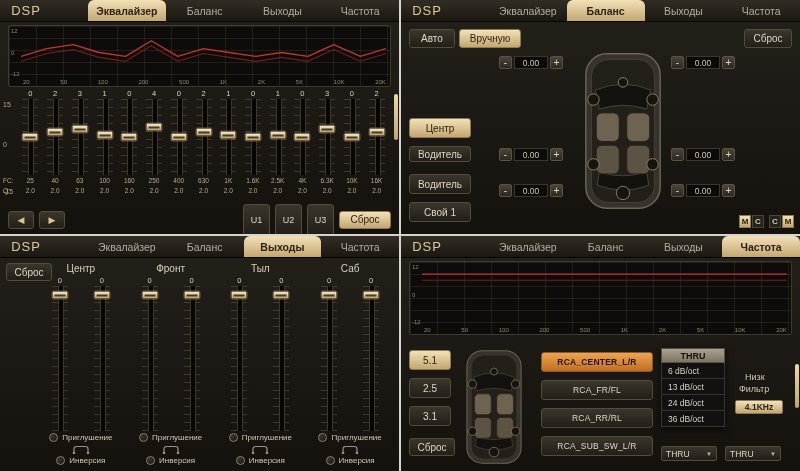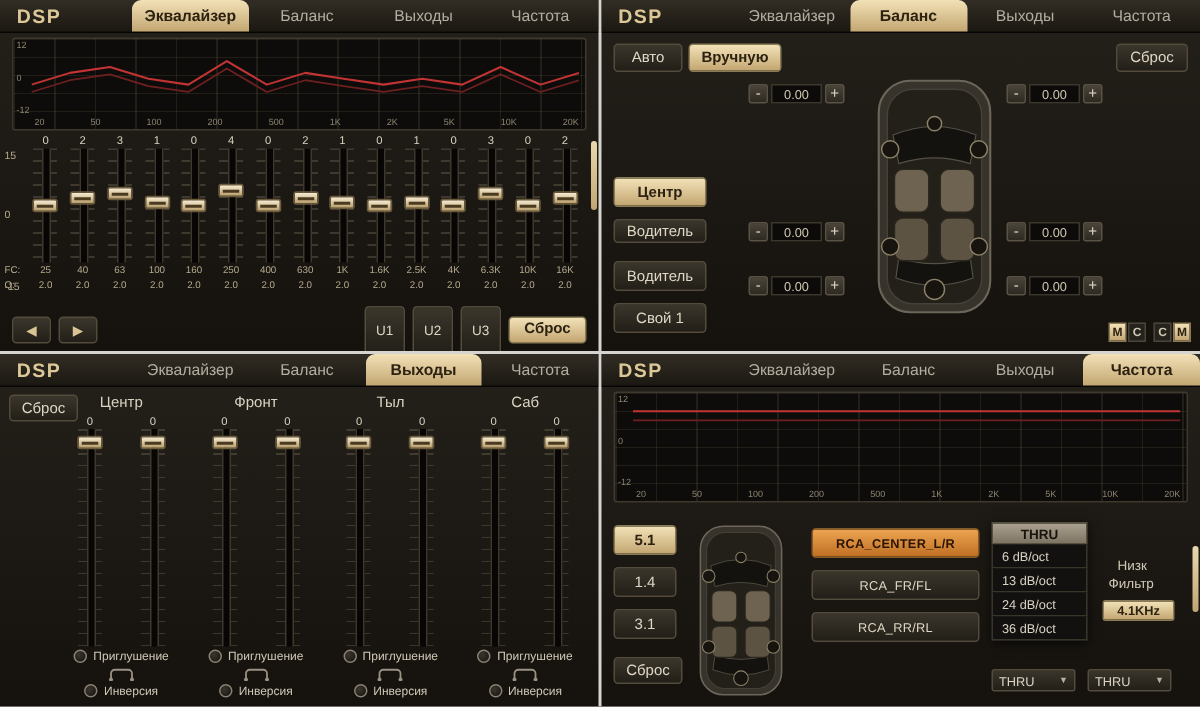--- a/index.html
+++ b/index.html
@@ -2,28 +2,28 @@
 <html><head>
 <meta charset="utf-8">
 <style>
   *{box-sizing:border-box;margin:0;padding:0;}
   body{font-family:"Liberation Sans",sans-serif;background:#111;}
   .screen{width:800px;height:471px;display:grid;grid-template-columns:399px 399px;grid-template-rows:234px 235px;gap:2px;background:#d6d4cf;}
   .panel{position:relative;background:linear-gradient(180deg,#24201a,#15120e);overflow:hidden;}
 
   
   .hdr{height:22px;display:flex;background:linear-gradient(#322d24,#1b1812);border-bottom:1px solid #060505;}
-  .logo{width:52px;text-align:center;line-height:22px;font-size:13px;font-weight:bold;color:#dcc897;letter-spacing:1px;}
+  .logo{width:52px;text-align:center;line-height:22px;font-size:13px;font-weight:normal;color:#dcc897;letter-spacing:1px;}
   .tabs{flex:1;display:flex;padding-left:36px;}
   .tab{flex:1;text-align:center;line-height:22px;font-size:10.5px;color:#b2ada0;cursor:pointer;}
   .tab.active{background:linear-gradient(#f2e1b7,#c3a772);color:#2d2212;border-radius:6px 6px 0 0;font-weight:bold;}
 
   
   .btn{display:inline-flex;align-items:center;justify-content:center;background:linear-gradient(#3b362c,#221f18);border:1px solid #534b3c;border-radius:3px;color:#ded7c5;font-size:10px;cursor:pointer;}
-  .btn.tan{background:linear-gradient(#f2e2b8,#c3a671);color:#2d2212;border-color:#8a7a56;font-weight:bold;}
+  .btn.tan{background:linear-gradient(#f2e2b8,#c3a671);color:#2d2212;border-color:#8a7a56;font-weight:normal;}
 
   
   .graph{position:relative;margin:3px 8px 0;height:62px;background:#0d0c0a;border:1px solid #3e382d;border-radius:2px;
     background-image:repeating-linear-gradient(to right,rgba(140,128,100,.16) 0 1px,transparent 1px 27px),
                      repeating-linear-gradient(to bottom,rgba(140,128,100,.16) 0 1px,transparent 1px 12px);}
   .graph.tall{height:74px;}
   .curve{position:absolute;left:12px;top:3px;width:calc(100% - 16px);height:calc(100% - 13px);}
   .gy{position:absolute;left:2px;top:2px;bottom:9px;display:flex;flex-direction:column;justify-content:space-between;font-size:6px;color:#8d8470;}
   .gx{position:absolute;left:14px;right:4px;bottom:1px;display:flex;justify-content:space-between;font-size:6px;color:#8d8470;}
 
@@ -537,21 +537,21 @@
           <span>500</span>
           <span>1K</span>
           <span>2K</span>
           <span>5K</span>
           <span>10K</span>
           <span>20K</span>
       </div>
     </div>
 
     <div class="btn tan abs" style="left:8px;top:114px;width:42px;height:20px">5.1</div>
-    <div class="btn abs" style="left:8px;top:142px;width:42px;height:20px">1.4</div>
+    <div class="btn abs" style="left:8px;top:142px;width:42px;height:20px">2.5</div>
     <div class="btn abs" style="left:8px;top:170px;width:42px;height:20px">3.1</div>
     <div class="btn abs" style="left:8px;top:202px;width:46px;height:18px">Сброс</div>
 
     <svg class="car" style="left:58px;top:112px" width="70" height="118" viewBox="0 0 90 170">
       <rect x="6" y="4" width="78" height="162" rx="22" fill="#37332b" stroke="#6b655a" stroke-width="1.5"></rect>
       <rect x="12" y="10" width="66" height="150" rx="18" fill="#23201a" stroke="#44403a" stroke-width="1"></rect>
       <path d="M16 42 Q45 30 74 42 L70 62 Q45 54 20 62 Z" fill="#14120e" stroke="#555046" stroke-width="0.8"></path>
       <path d="M18 142 Q45 152 72 142 L70 128 Q45 136 20 128 Z" fill="#14120e" stroke="#555046" stroke-width="0.8"></path>
       <rect x="17" y="66" width="24" height="30" rx="6" fill="#6e6250" stroke="#2a251d"></rect>
       <rect x="49" y="66" width="24" height="30" rx="6" fill="#6e6250" stroke="#2a251d"></rect>
@@ -561,20 +561,21 @@
       <circle cx="76" cy="52" r="6" fill="#17140f" stroke="#8d8268"></circle>
       <circle cx="45" cy="34" r="5" fill="#17140f" stroke="#8d8268"></circle>
       <circle cx="14" cy="120" r="6" fill="#17140f" stroke="#8d8268"></circle>
       <circle cx="76" cy="120" r="6" fill="#17140f" stroke="#8d8268"></circle>
       <circle cx="45" cy="150" r="7" fill="#17140f" stroke="#8d8268"></circle>
     </svg>
 
     <div class="btn rca" style="top:144px">RCA_FR/FL</div>
     <div class="btn rca active" style="top:116px">RCA_CENTER_L/R</div>
     <div class="btn rca" style="top:172px">RCA_RR/RL</div>
+    <div class="btn rca" style="top:200px">RCA_SUB_SW_L/R</div>
 
     <div class="dropdown">
       <div class="dd-selected">THRU</div>
       <div class="dd-item">6 dB/oct</div>
       <div class="dd-item">13 dB/oct</div>
       <div class="dd-item">24 dB/oct</div>
       <div class="dd-item">36 dB/oct</div>
     </div>
 
     <div class="flabel" style="left:344px;top:136px">Низк</div>

